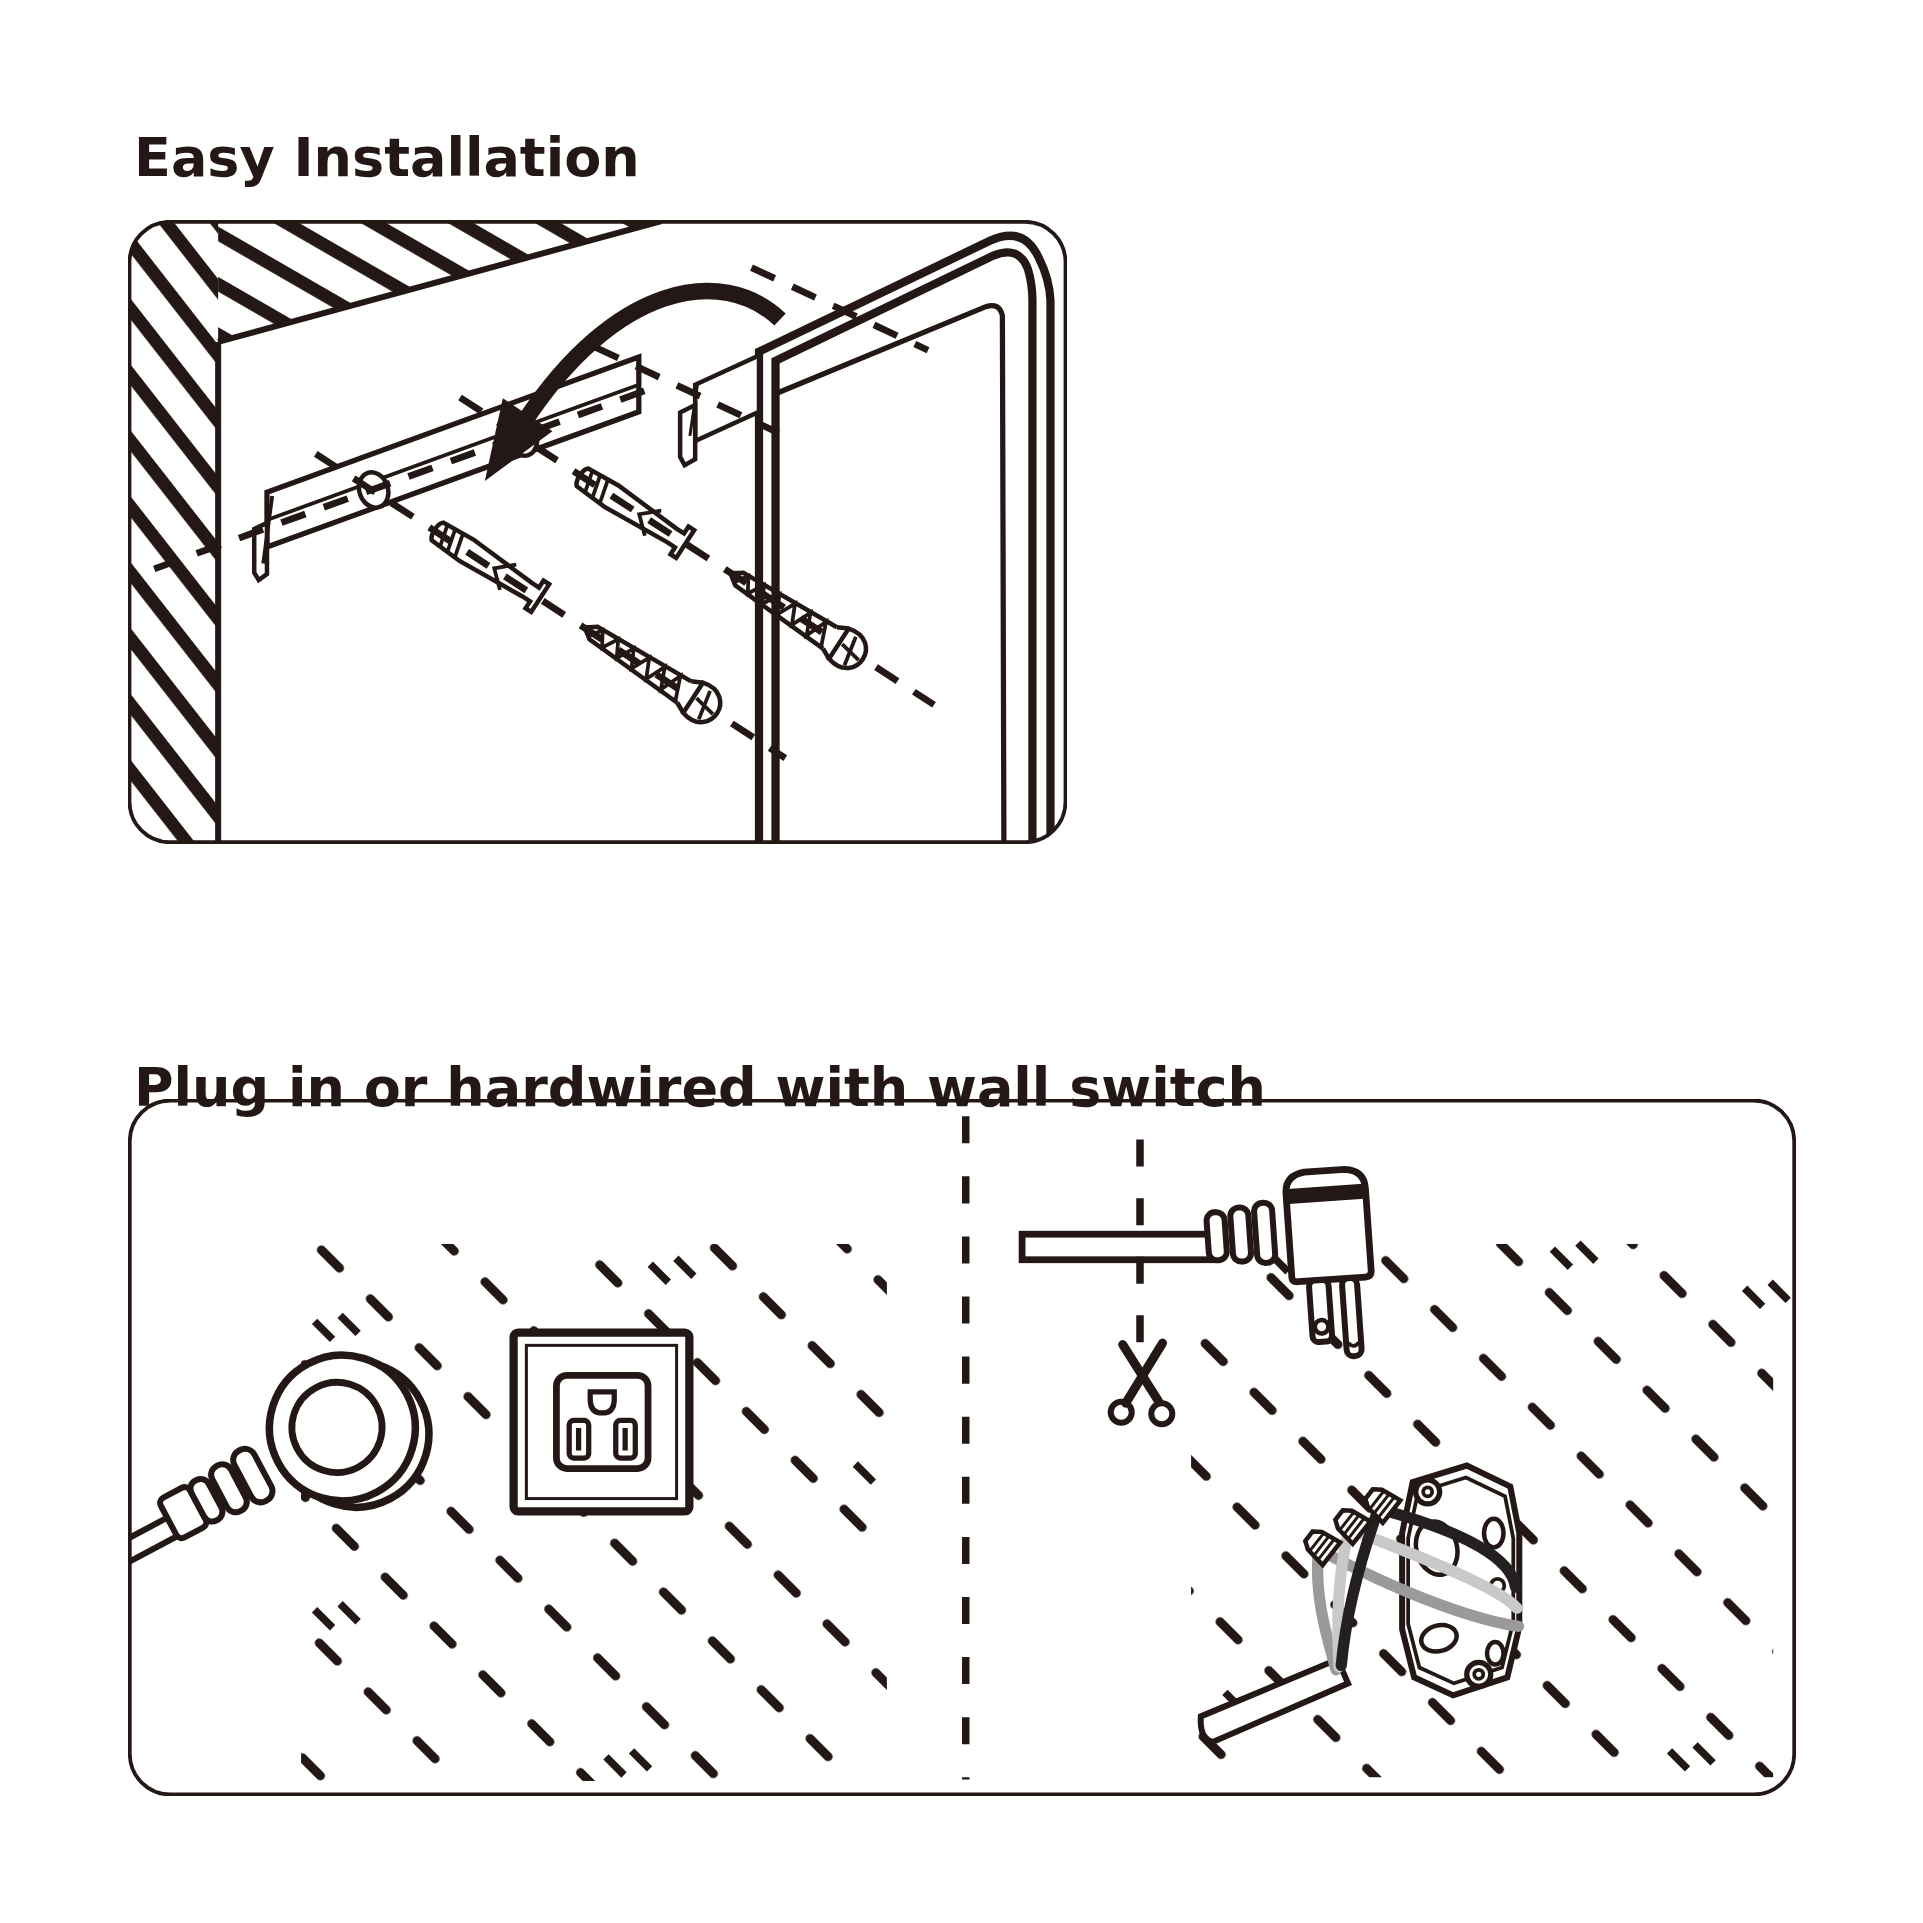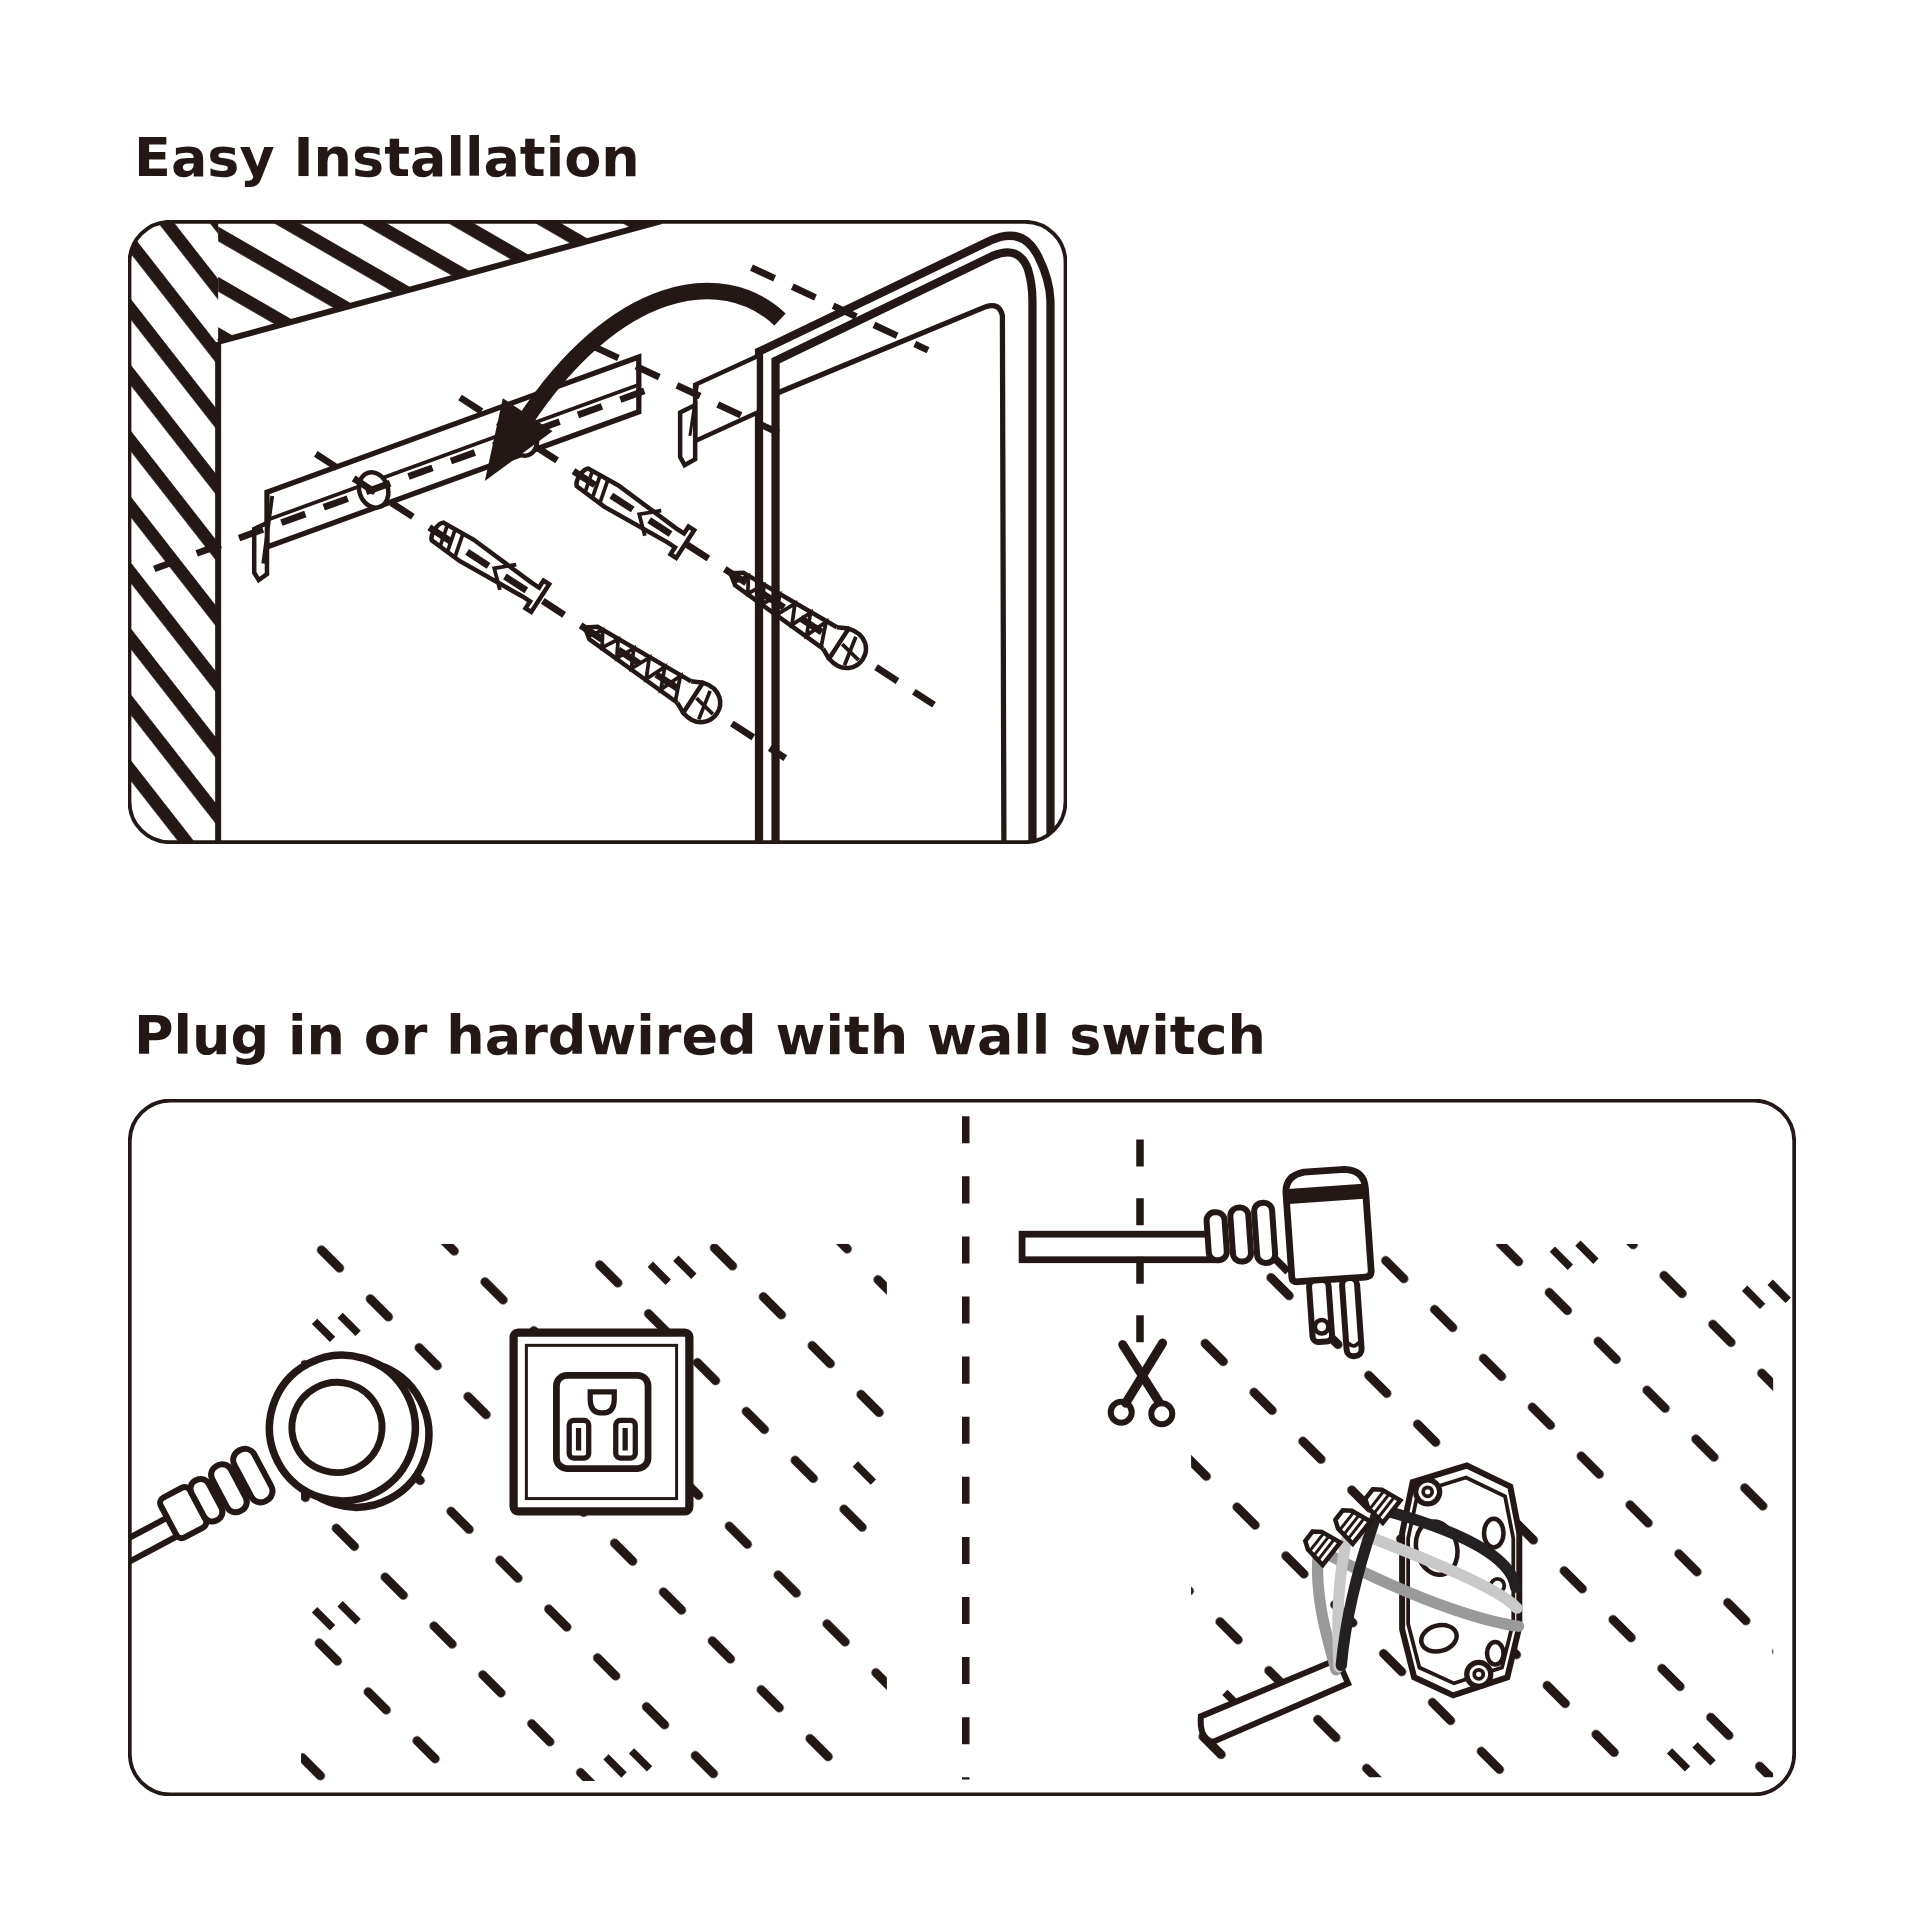--- a/index.html
+++ b/index.html
@@ -5,21 +5,21 @@
   html,body{margin:0;padding:0;background:#ffffff;}
   #stage{
     position:relative;width:1924px;height:1924px;background:#ffffff;
     font-family:"DejaVu Sans","Liberation Sans",sans-serif;overflow:hidden;
   }
   .heading{
     position:absolute;left:134px;font-size:54px;font-weight:600;
     color:#231815;letter-spacing:0px;white-space:nowrap;
   }
   #heading-1{top:126px;}
-  #heading-2{top:1004px;}
+  #heading-2{top:1056px;}
   svg{position:absolute;display:block;}
   #figure-installation{left:128px;top:220px;}
   #figure-wiring{left:128px;top:1099px;}
 </style>
 </head>
 <body>
 
 <div id="stage">
 
   <div id="heading-1" class="heading">Easy Installation</div>

